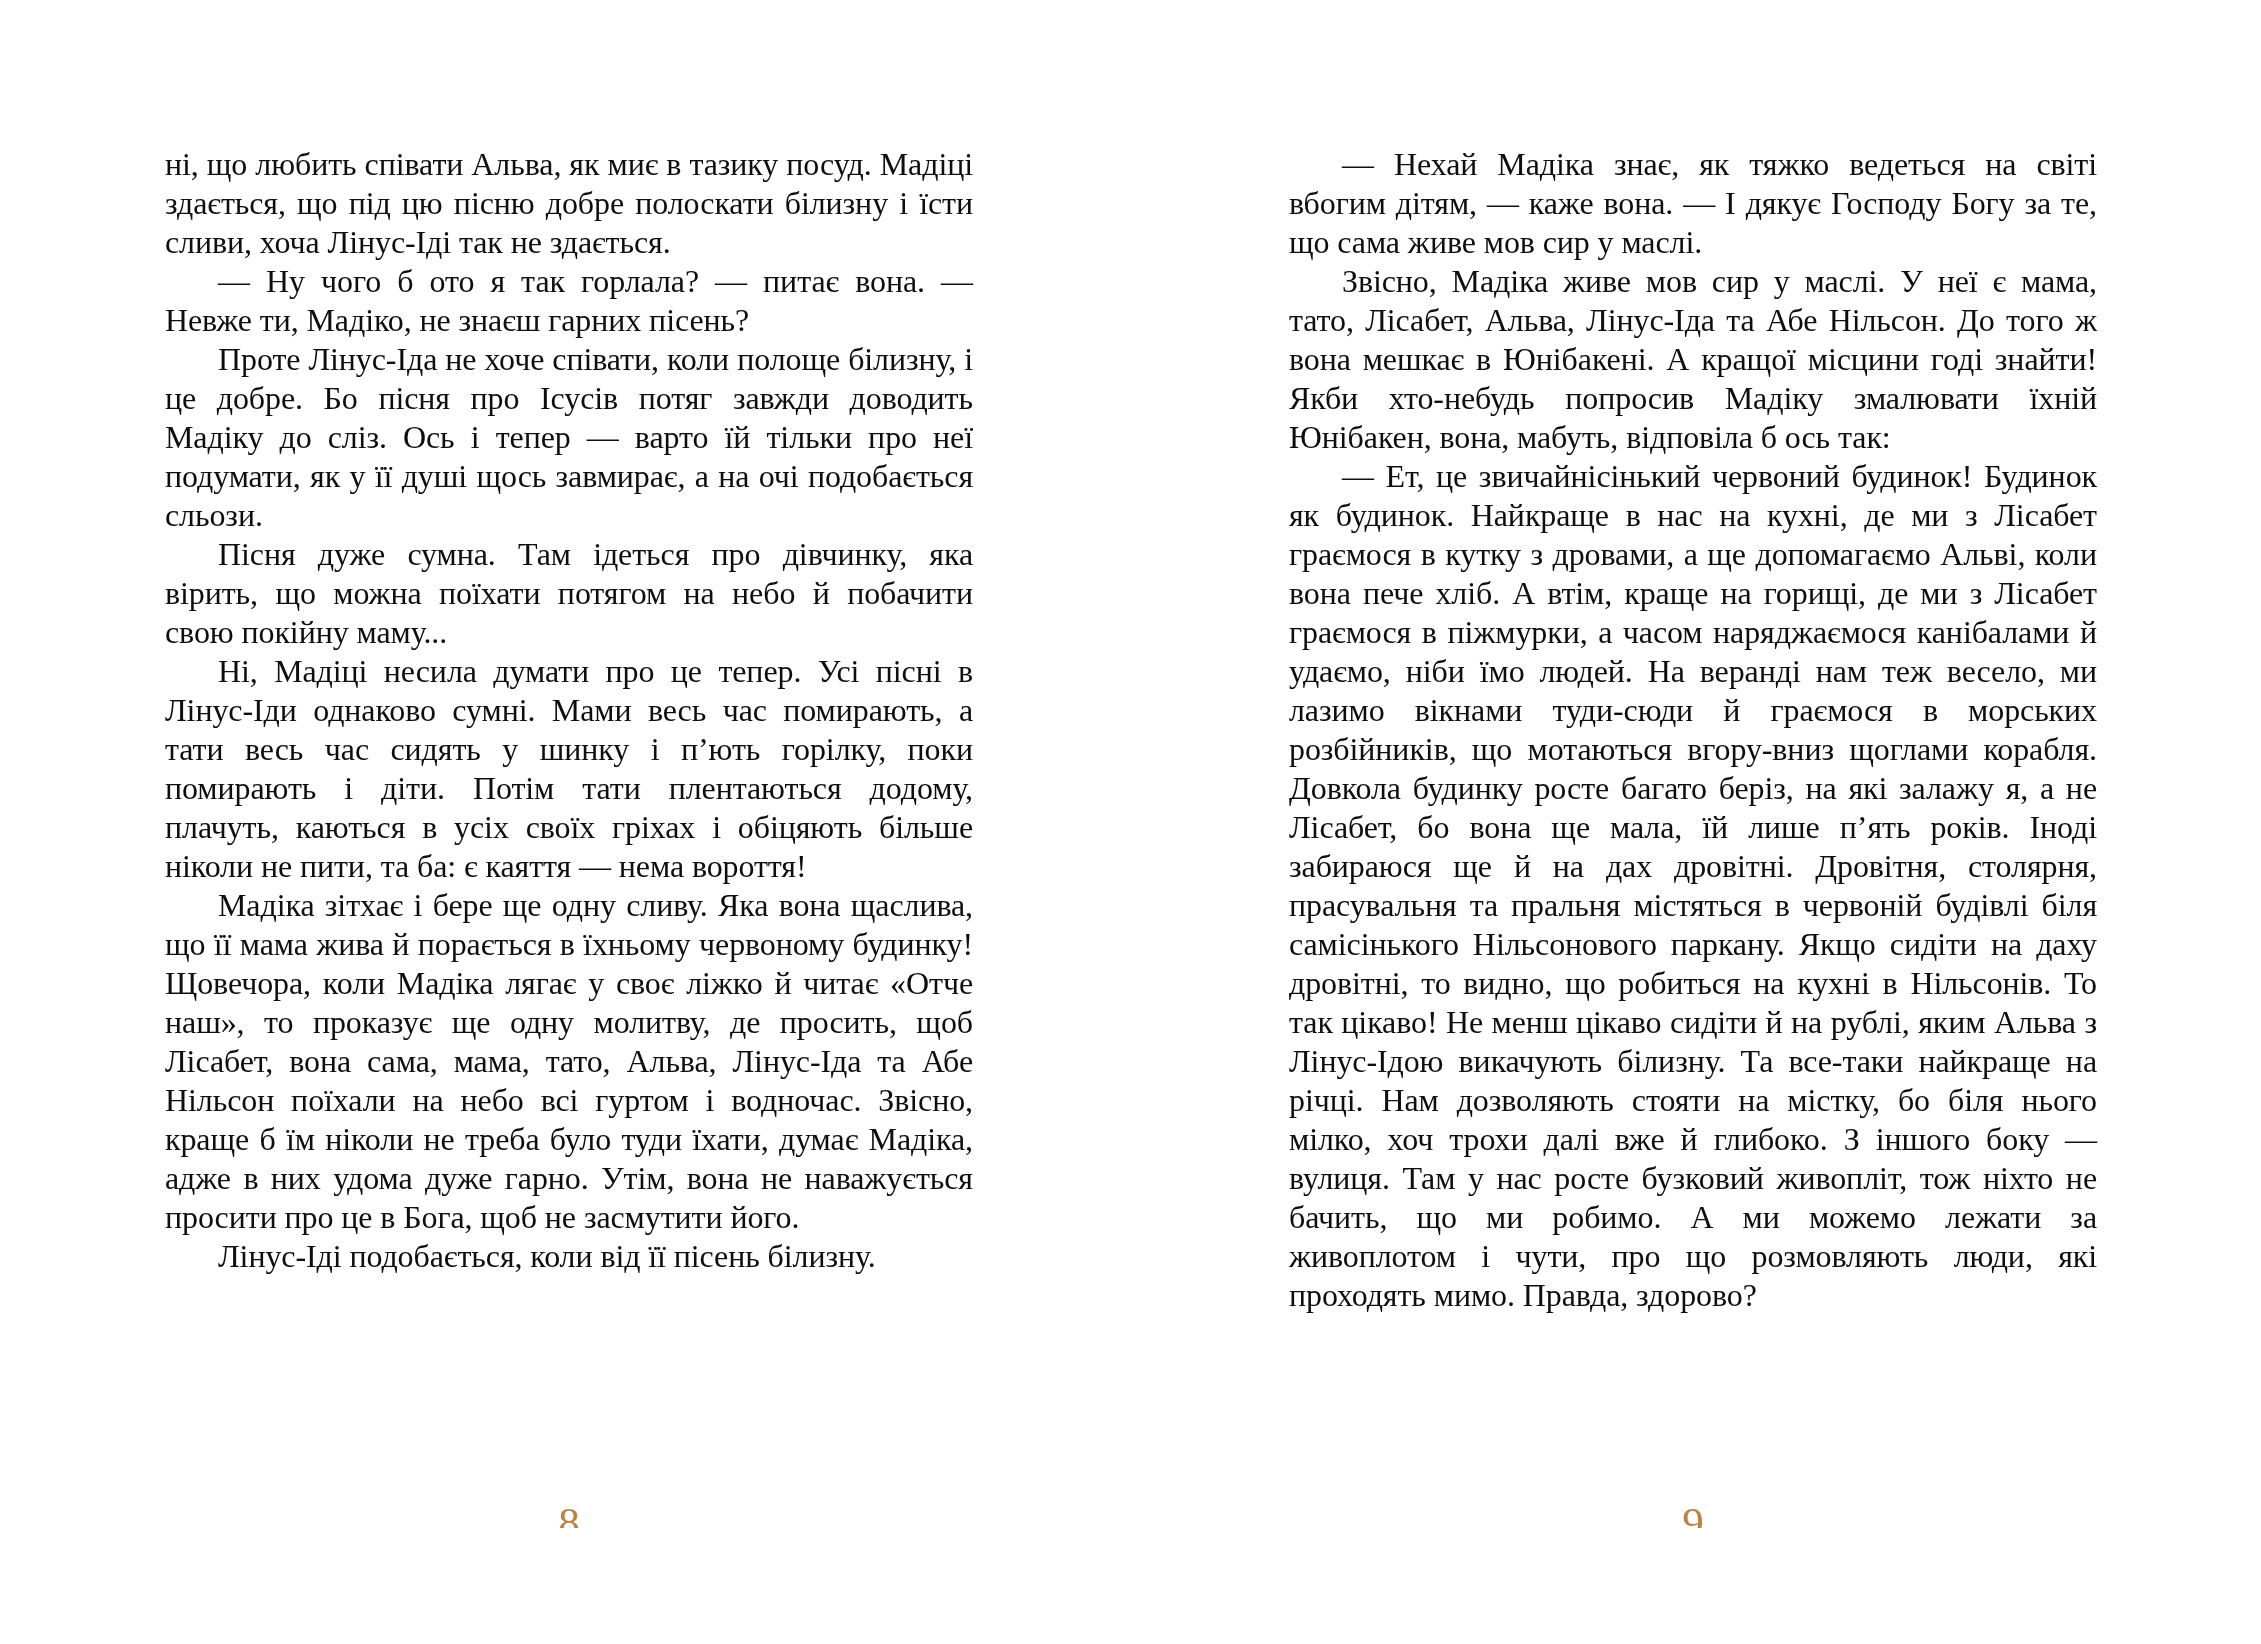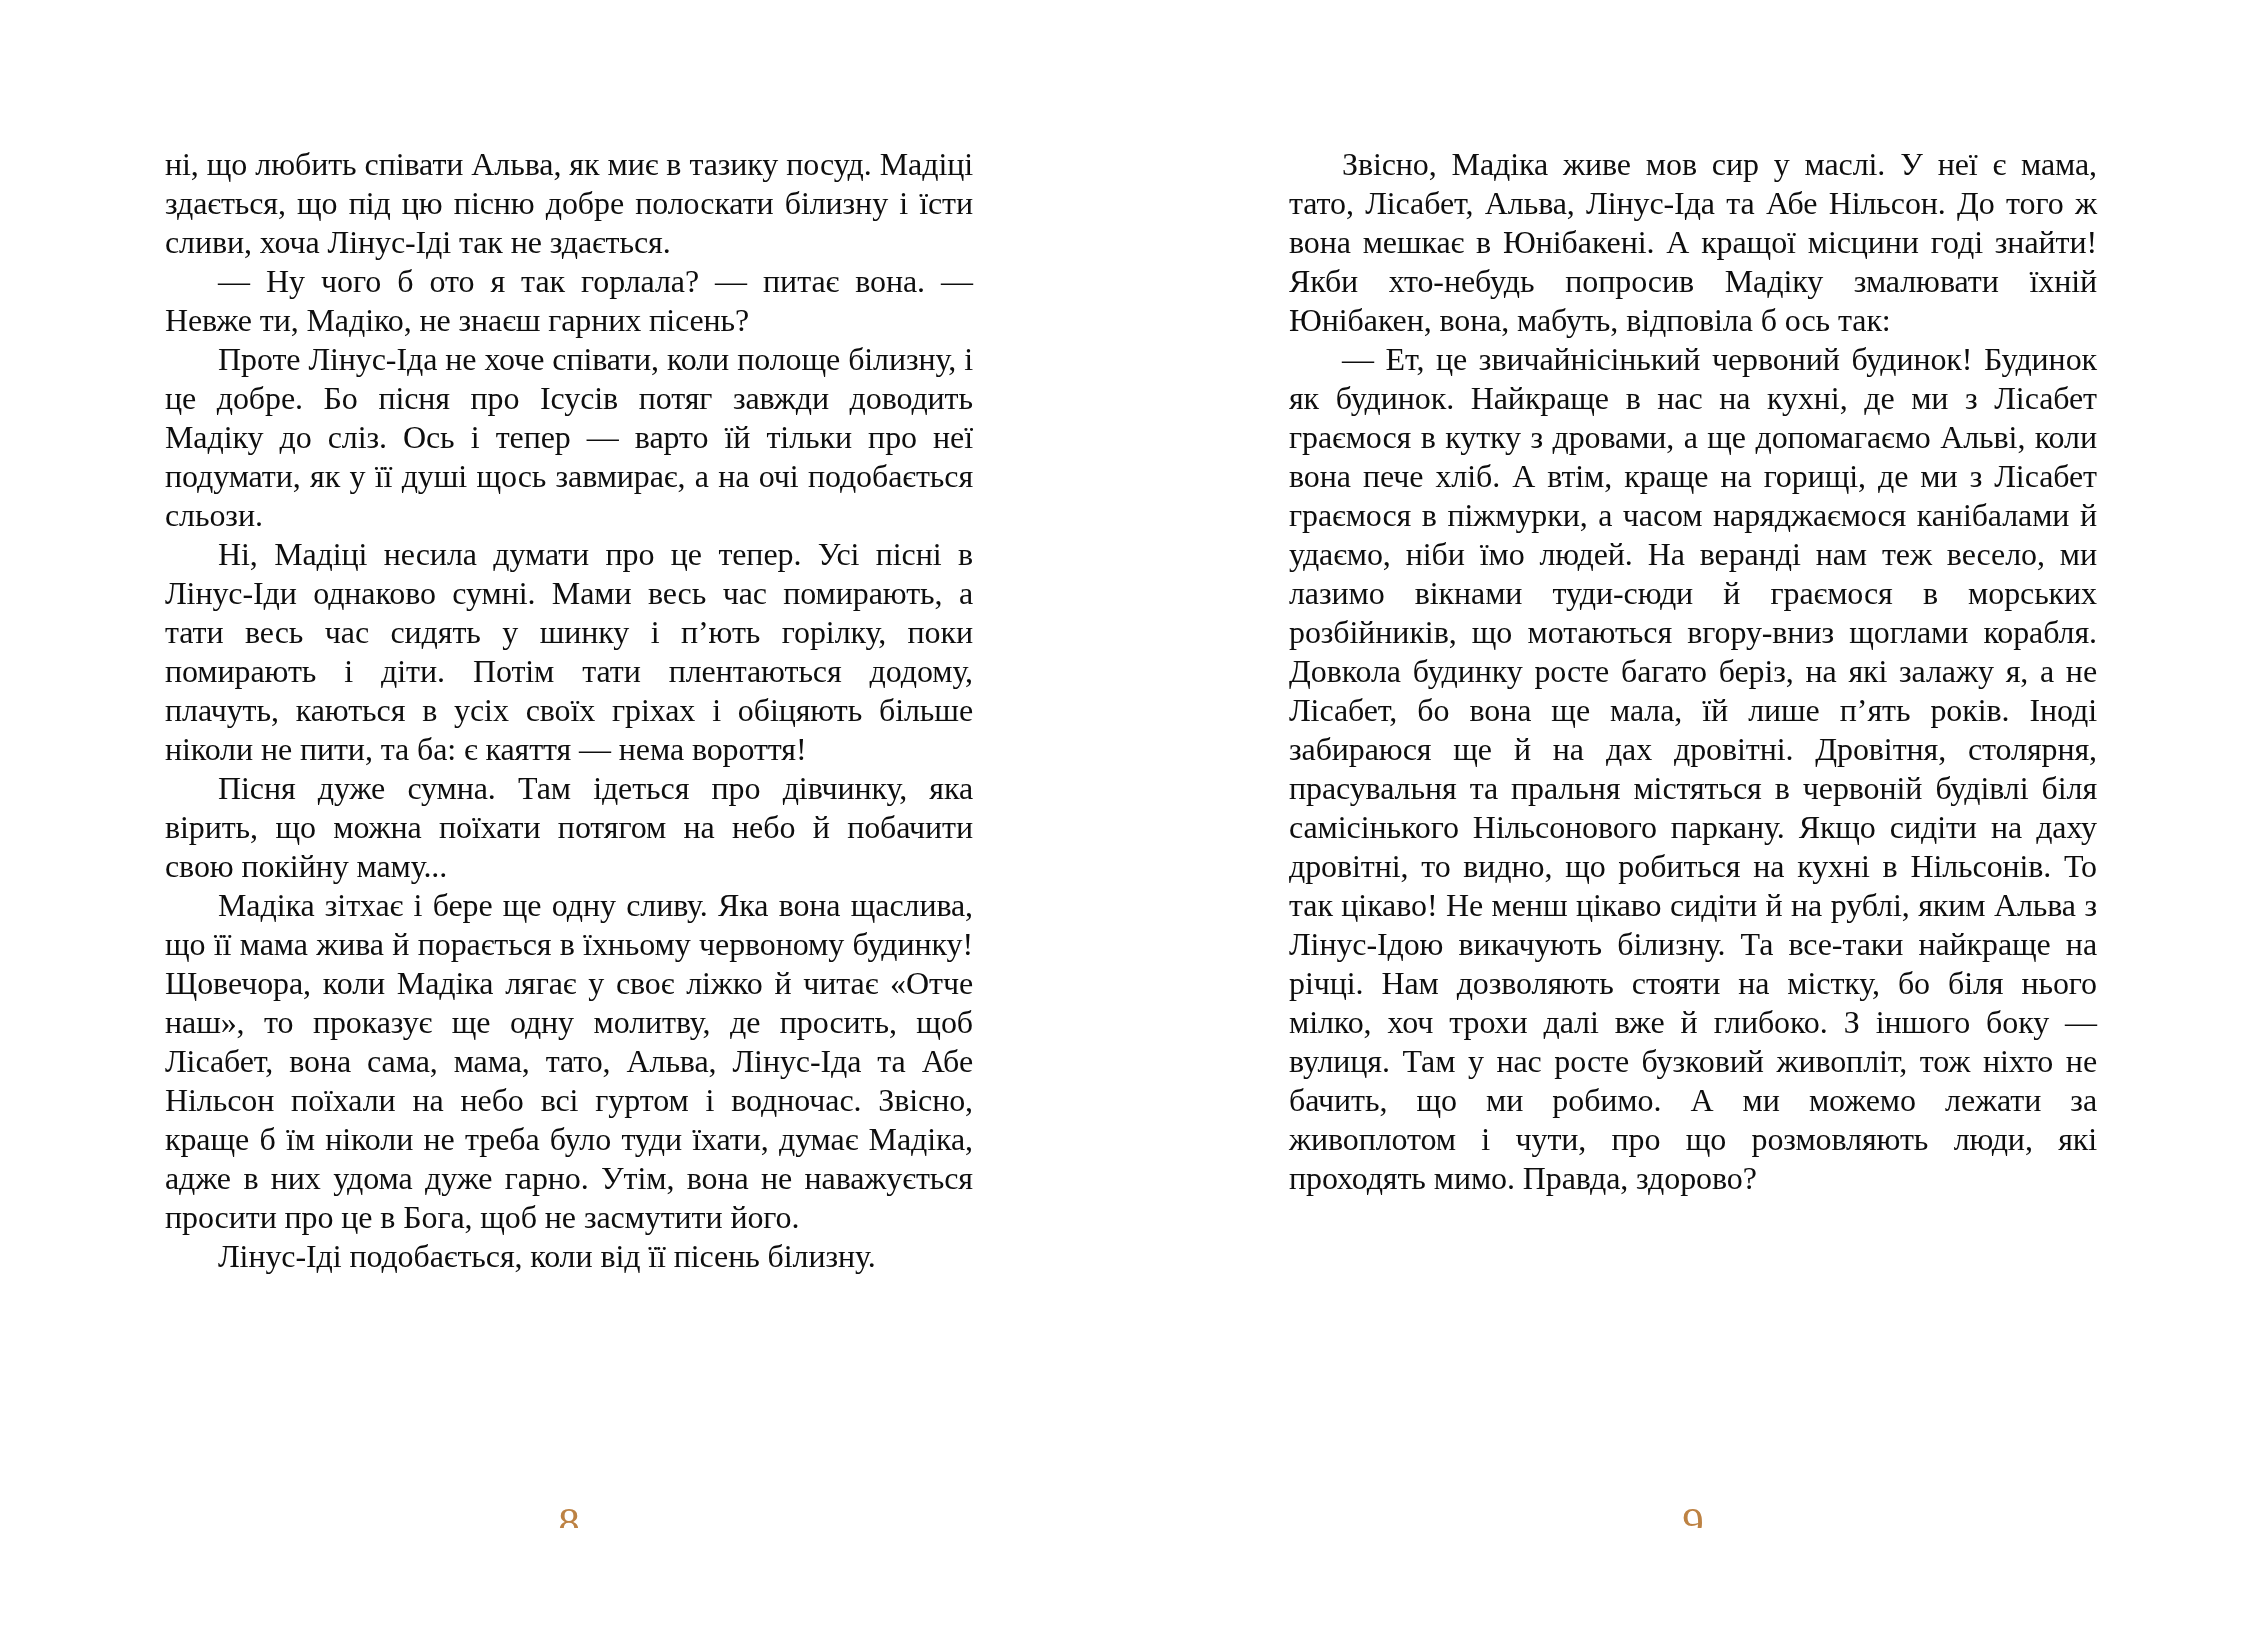--- a/index.html
+++ b/index.html
@@ -43,27 +43,28 @@
 </style>
 </head>
 <body>
 
 <div class="spread">
 
   <div class="page-body left">
       <p class="">ні, що любить співати Альва, як миє в тазику посуд. Мадіці здається, що під цю пісню добре полоскати білизну і їсти сливи, хоча Лінус-Іді так не здається.</p>
       <p class="indent">— Ну чого б ото я так горлала? — питає вона. — Невже ти, Мадіко, не знаєш гарних пісень?</p>
       <p class="indent">Проте Лінус-Іда не хоче співати, коли полоще білизну, і це добре. Бо пісня про Ісусів потяг завжди доводить Мадіку до сліз. Ось і тепер — варто їй тільки про неї подумати, як у її душі щось завмирає, а на очі подобається сльози.</p>
+      <p class="indent">Пісня дуже сумна. Там ідеться про дівчинку, яка вірить, що можна поїхати потягом на небо й побачити свою покійну маму...</p>
       <p class="indent">Ні, Мадіці несила думати про це тепер. Усі пісні в Лінус-Іди однаково сумні. Мами весь час помирають, а тати весь час сидять у шинку і п’ють горілку, поки помирають і діти. Потім тати плентаються додому, плачуть, каються в усіх своїх гріхах і обіцяють більше ніколи не пити, та ба: є каяття — нема вороття!</p>
-      <p class="indent">Пісня дуже сумна. Там ідеться про дівчинку, яка вірить, що можна поїхати потягом на небо й побачити свою покійну маму...</p>
       <p class="indent">Мадіка зітхає і бере ще одну сливу. Яка вона щаслива, що її мама жива й порається в їхньому червоному будинку! Щовечора, коли Мадіка лягає у своє ліжко й читає «Отче наш», то проказує ще одну молитву, де просить, щоб Лісабет, вона сама, мама, тато, Альва, Лінус-Іда та Абе Нільсон поїхали на небо всі гуртом і водночас. Звісно, краще б їм ніколи не треба було туди їхати, думає Мадіка, адже в них удома дуже гарно. Утім, вона не наважується просити про це в Бога, щоб не засмутити його.</p>
       <p class="indent">Лінус-Іді подобається, коли від її пісень білизну.</p>
     </div>
 
   <div class="page-body right">
+      <p class="indent">— Нехай Мадіка знає, як тяжко ведеться на світі вбогим дітям, — каже вона. — І дякує Господу Богу за те, що сама живе мов сир у маслі.</p>
       <p class="indent">Звісно, Мадіка живе мов сир у маслі. У неї є мама, тато, Лісабет, Альва, Лінус-Іда та Абе Нільсон. До того ж вона мешкає в Юнібакені. А кращої місцини годі знайти! Якби хто-небудь попросив Мадіку змалювати їхній Юнібакен, вона, мабуть, відповіла б ось так:</p>
       <p class="indent">— Ет, це звичайнісінький червоний будинок! Будинок як будинок. Найкраще в нас на кухні, де ми з Лісабет граємося в кутку з дровами, а ще допомагаємо Альві, коли вона пече хліб. А втім, краще на горищі, де ми з Лісабет граємося в піжмурки, а часом наряджаємося канібалами й удаємо, ніби їмо людей. На веранді нам теж весело, ми лазимо вікнами туди-сюди й граємося в морських розбійників, що мотаються вгору-вниз щоглами корабля. Довкола будинку росте багато беріз, на які залажу я, а не Лісабет, бо вона ще мала, їй лише п’ять років. Іноді забираюся ще й на дах дровітні. Дровітня, столярня, прасувальня та пральня містяться в червоній будівлі біля самісінького Нільсонового паркану. Якщо сидіти на даху дровітні, то видно, що робиться на кухні в Нільсонів. То так цікаво! Не менш цікаво сидіти й на рублі, яким Альва з Лінус-Ідою викачують білизну. Та все-таки найкраще на річці. Нам дозволяють стояти на містку, бо біля нього мілко, хоч трохи далі вже й глибоко. З іншого боку — вулиця. Там у нас росте бузковий живопліт, тож ніхто не бачить, що ми робимо. А ми можемо лежати за живоплотом і чути, про що розмовляють люди, які проходять мимо. Правда, здорово?</p>
     </div>
 
   <div class="folio left">8</div>
 
   <div class="folio right">9</div>
 
 </div>
 

